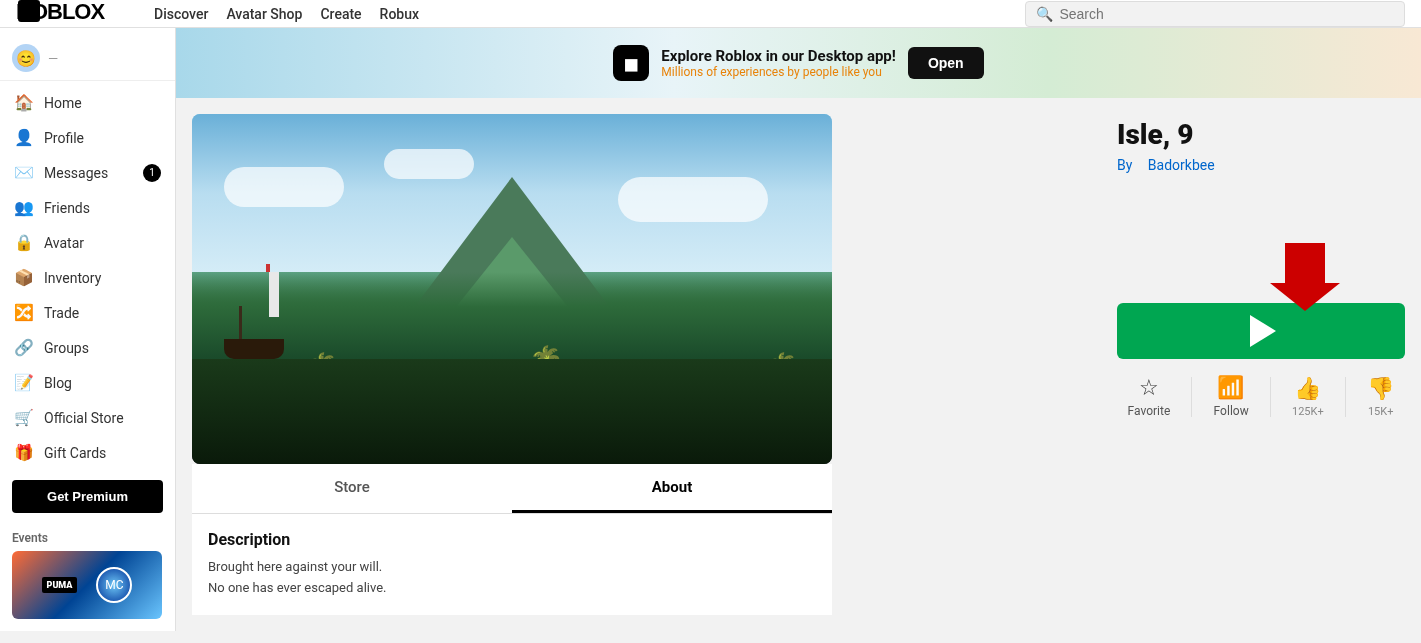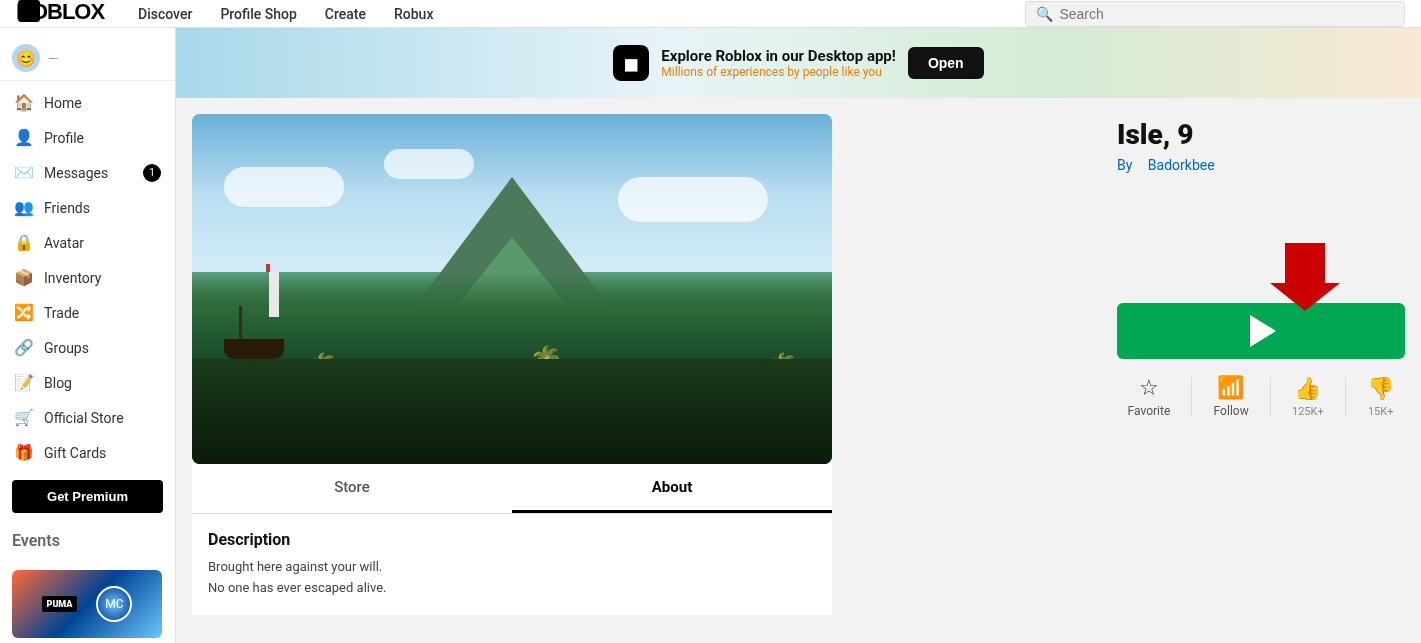--- a/index.html
+++ b/index.html
@@ -17,21 +17,21 @@
       position: relative;
       z-index: 10;
     }
     .logo {
       font-size: 22px;
       font-weight: 900;
       letter-spacing: -1px;
       color: #000;
       font-family: Arial Black, sans-serif;
     }
-    .nav-links { display: flex; gap: 28px; }
+    .nav-links { display: flex; gap: 18px; margin-left: 16px; }
     .nav-link {
       font-size: 14px;
       color: #333;
       cursor: pointer;
       font-weight: 500;
     }
     .search-bar {
       margin-left: auto;
       display: flex;
       align-items: center;
@@ -112,21 +112,21 @@
       color: #fff;
       border: none;
       border-radius: 4px;
       padding: 9px 12px;
       font-size: 13px;
       font-weight: 700;
       cursor: pointer;
       text-align: center;
     }
     .events-section { padding: 8px 12px; }
-    .events-label { font-size: 16px; color: #666; font-weight: 600; margin-bottom: 20px; }
+    .events-label { font-size: 12px; color: #666; font-weight: 600; margin-bottom: 6px; }
     .events-banner {
       width: 150px;
       height: 68px;
       border-radius: 6px;
       background: linear-gradient(135deg, #ff6b35 0%, #004494 50%, #6ac5fe 100%);
       display: flex;
       align-items: center;
       justify-content: center;
       overflow: hidden;
       position: relative;
@@ -448,21 +448,21 @@
 
 <nav class="top-nav">
   <div class="logo">
     <svg width="90" height="28" viewBox="0 0 90 28" fill="none" xmlns="http://www.w3.org/2000/svg">
       <rect width="22" height="22" x="2" y="3" rx="3" fill="#000"></rect>
       <text x="0" y="22" font-family="Arial Black, sans-serif" font-size="22" font-weight="900" fill="#000" letter-spacing="-1">ROBLOX</text>
     </svg>
   </div>
   <div class="nav-links">
     <span class="nav-link">Discover</span>
-    <span class="nav-link">Profile Shop</span>
+    <span class="nav-link">Avatar Shop</span>
     <span class="nav-link">Create</span>
     <span class="nav-link">Robux</span>
   </div>
   <div class="search-bar">
     <span class="search-icon-svg">🔍</span>
     <input class="search-input" type="text" placeholder="Search" style="">
   </div>
 </nav>
 
 <div class="layout">

